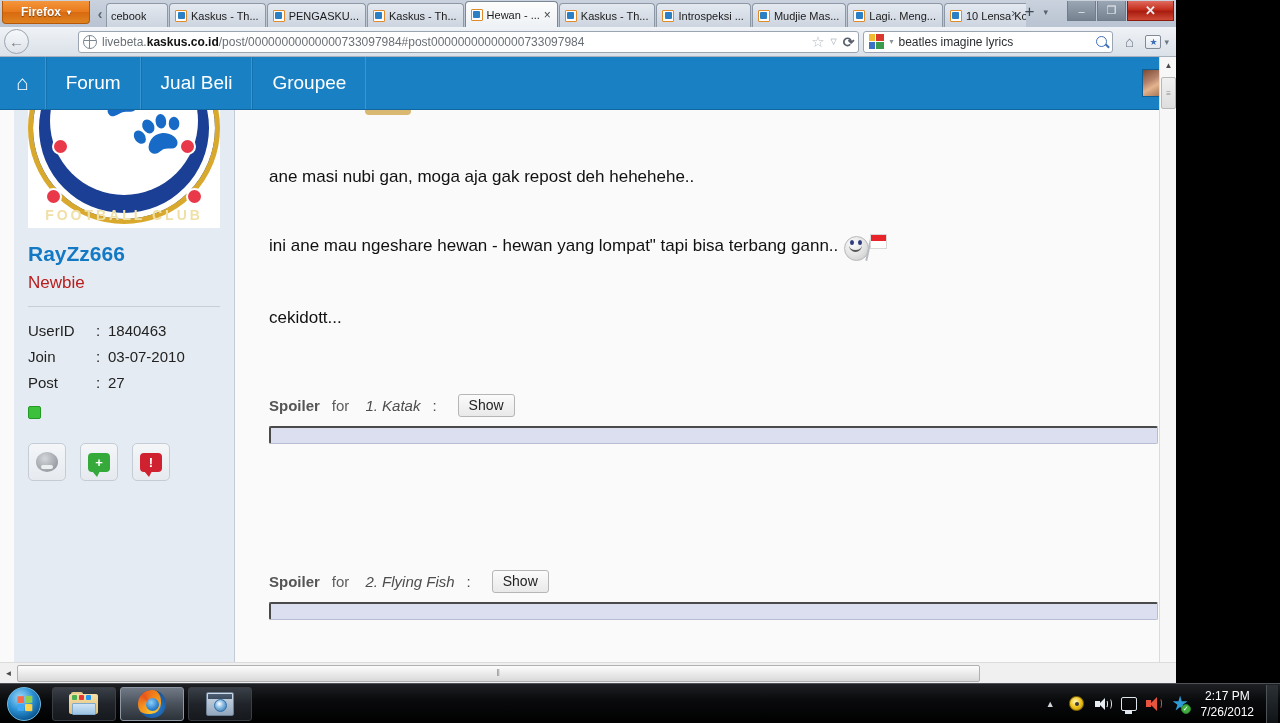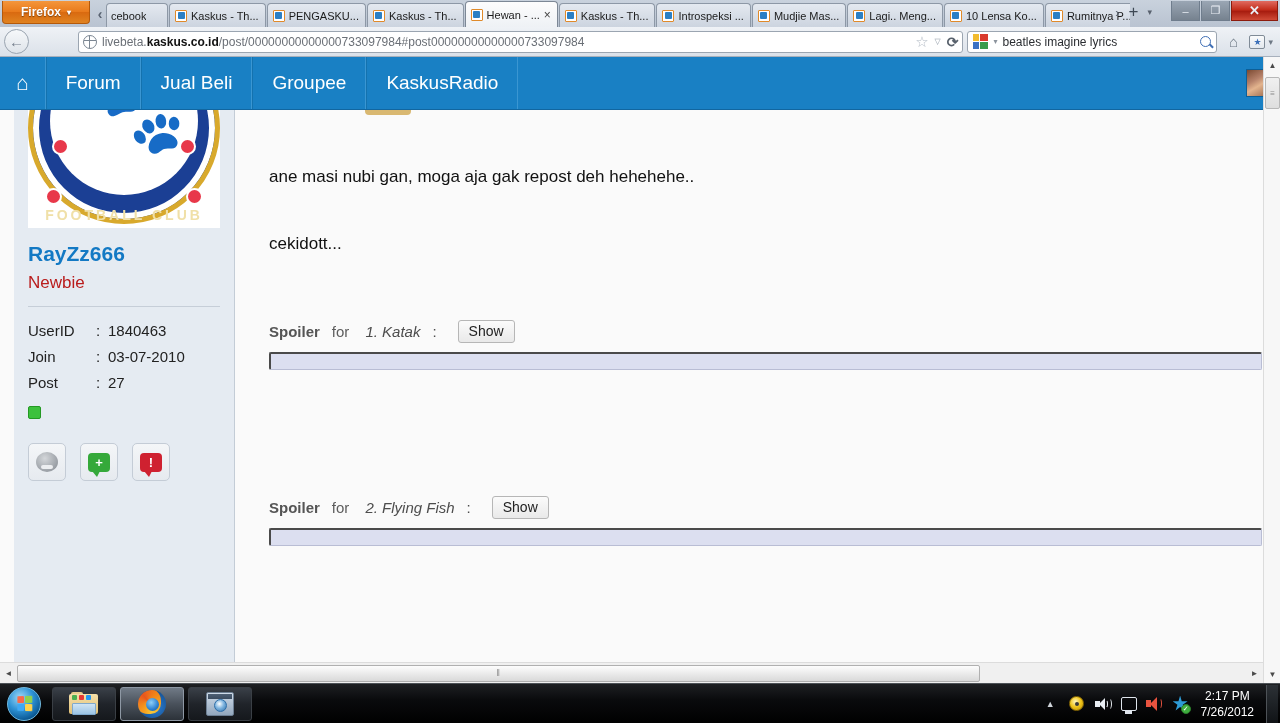--- a/index.html
+++ b/index.html
@@ -6,21 +6,21 @@
   html, body {
     width: 1280px; height: 723px;
     overflow: hidden;
     font-family: "Liberation Sans", sans-serif;
     background: #000;
   }
 
   
   .browser {
     position: absolute; left: 0; top: 0;
-    width: 1280px; height: 683px;
+    width: 1176px; height: 683px;
     background: #cfd6e0;
   }
 
   
   .tabstrip {
     position: relative;
     height: 27px;
     background: linear-gradient(180deg,#c9d2dd 0%,#b9c3d1 100%);
     display: flex; align-items: flex-end;
     overflow: hidden;
@@ -863,23 +863,20 @@
         <span class="homeicon">⌂</span>
       </div>
       <div class="item">
         <span>Forum</span>
       </div>
       <div class="item">
         <span>Jual Beli</span>
       </div>
       <div class="item">
         <span>Groupee</span>
-      </div>
-      <div class="item">
-        <span>KaskusRadio</span>
       </div>
       <div class="spacer"></div>
       <div class="avatar"></div>
     </div>
 
     <div class="pagebody">
 
       <div class="sidebar">
         <div class="sidebar-inner">
 
@@ -936,20 +933,31 @@
         </div>
       </div>
 
       <div class="content">
         <div class="topstub"></div>
 
         <div class="postline p1">
           <span>ane masi nubi gan, moga aja gak repost deh hehehehe..</span>
         </div>
 
+        <div class="postline p2">
+          <span>ini ane mau ngeshare hewan - hewan yang lompat" tapi bisa terbang gann..</span>
+          <span class="emoji-flagsmile">
+            <span class="face"></span>
+            <span class="eye l"></span>
+              <span class="eye r"></span>
+            <span class="mouth"></span>
+            <span class="pole"></span>
+            <span class="flag"></span>
+          </span>
+        </div>
 
         <div class="postline p3">
           <span>cekidott...</span>
         </div>
 
         <div class="spoiler sp1">
           <div class="spoilerhead">
             <span class="lbl">Spoiler</span>
               <span class="for">for</span>
               <span class="title">1. Katak</span>

